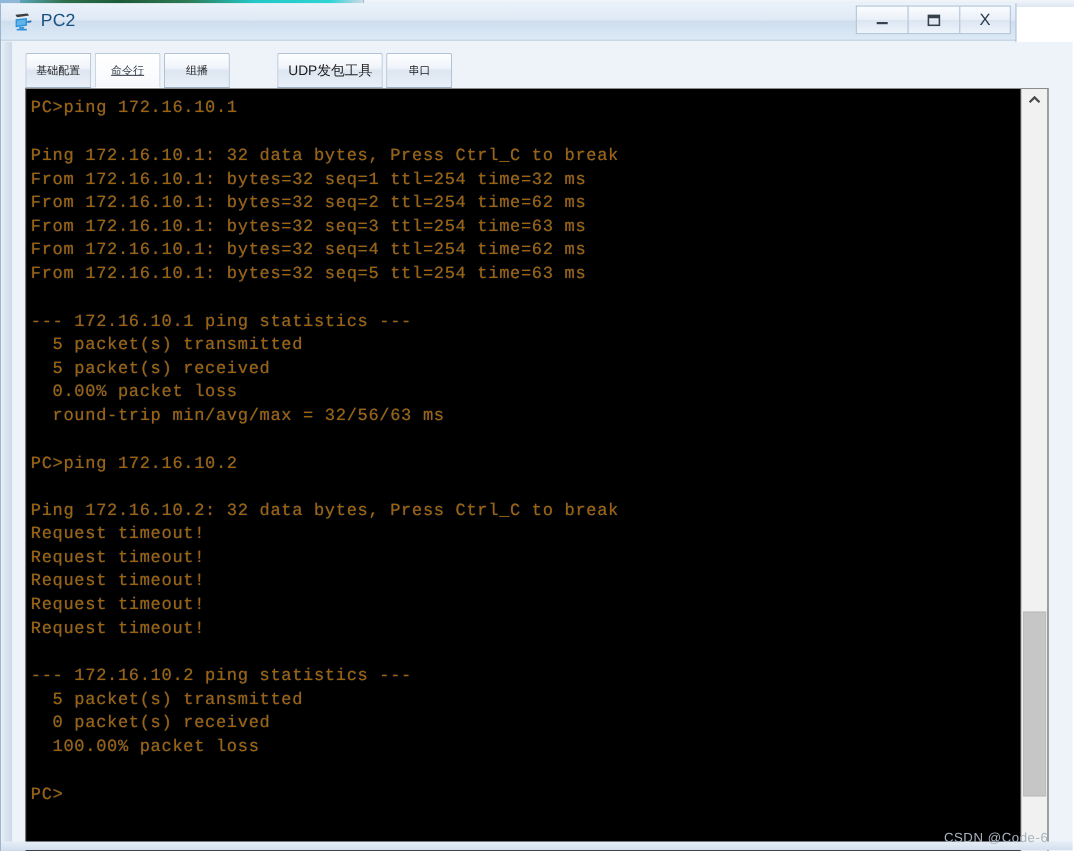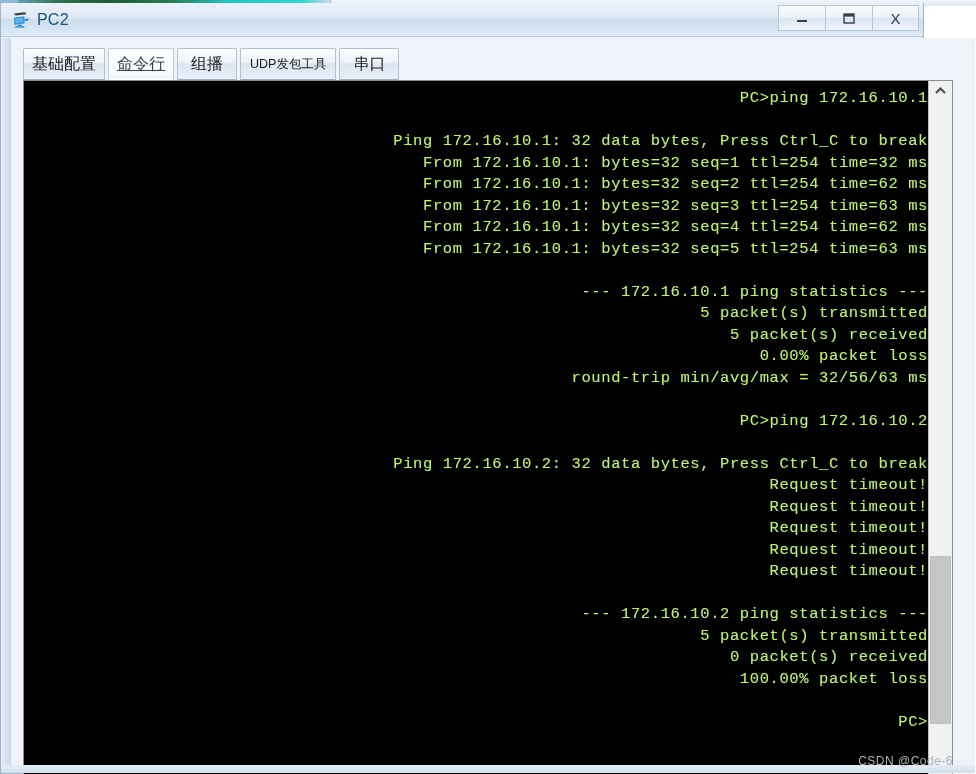--- a/index.html
+++ b/index.html
@@ -127,37 +127,37 @@
   }
   .tab {
     height: 32px;
     min-width: 60px;
     margin-right: 3px;
     padding: 0 8px;
     display: flex;
     align-items: center;
     justify-content: center;
     box-sizing: border-box;
-    font-size: 16px;
+    font-size: 10px;
     color: #1b1b1b;
     background: linear-gradient(to bottom, #fdfeff 0%, #f0f4fa 42%, #dde6f1 50%, #e9eff7 100%);
     border: 1px solid #b0c2d4;
     border-bottom: 1px solid #9db0c4;
     border-radius: 2px 2px 0 0;
     font-family: "Liberation Sans", sans-serif;
     white-space: nowrap;
   }
   .tab.active {
     background: linear-gradient(to bottom, #ffffff 0%, #fbfcfe 60%, #f4f7fb 100%);
     color: #3b4450;
     border-color: #bccbda;
     border-bottom-color: #ffffff;
     text-decoration: underline;
   }
-  .tab.small { font-size: 12.5px; padding: 0 9px; }
+  .tab.small { font-size: 12.5px; padding: 0 9px; margin-left: 40px; }
 
   
   #term-wrap {
     position: absolute;
     left: 22px;
     top: 42px;
     width: 930px;
     height: 711px;
     background: #000000;
     border: 1px solid #8c8c8c;
@@ -166,28 +166,27 @@
   }
   #term {
     flex: 1 1 auto;
     background: #000000;
     overflow: hidden;
     padding: 7px 0 0 4px;
     box-sizing: border-box;
   }
   #term pre {
     margin: 0;
-    color: #bef264;
+    color: #a16207;
     font-family: "Liberation Mono", "DejaVu Sans Mono", monospace;
     font-size: 15.5px;
     line-height: 21.5px;
     letter-spacing: 0.6px;
     white-space: pre;
     text-shadow: 0 0 1px rgba(120,150,200,0.55);
-    text-align: right;
   }
 
   
   #scrollbar {
     flex: 0 0 24px;
     width: 24px;
     background: #f1f1f1;
     border-left: 1px solid #c0c0c0;
     position: relative;
     box-sizing: border-box;

